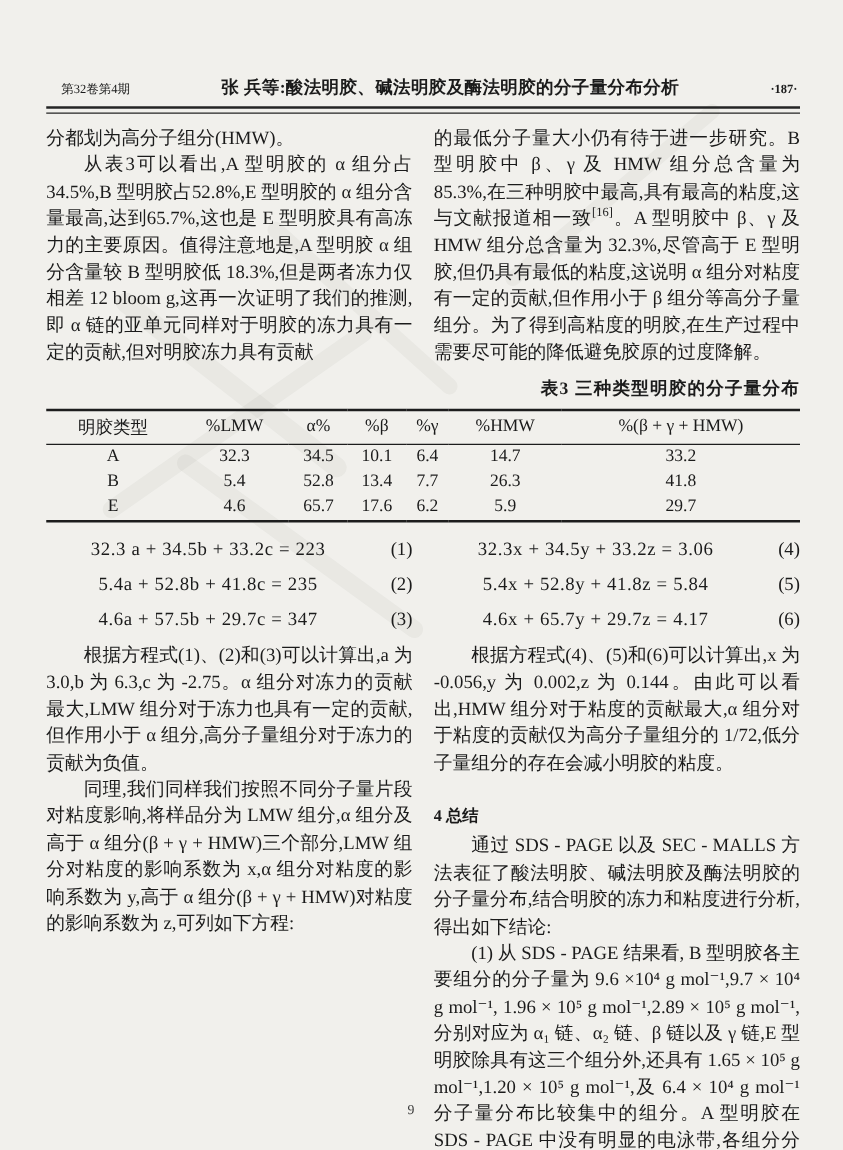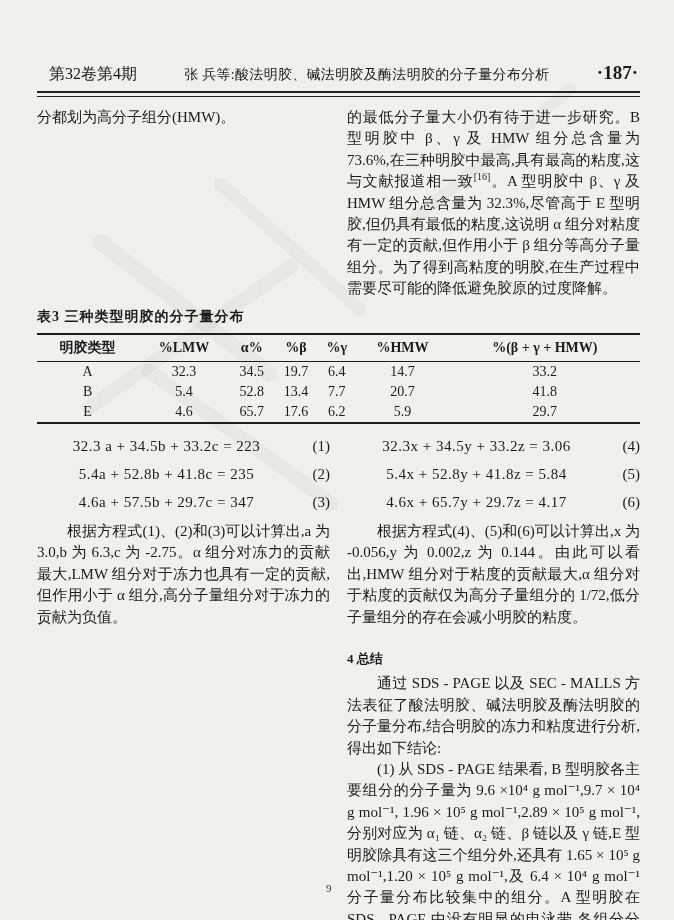--- a/index.html
+++ b/index.html
@@ -12,41 +12,41 @@
     overflow:hidden;
   }
   .page{
     position:absolute;left:37px;top:28px;width:603px;
   }
   
   .hdr{
     display:flex;align-items:baseline;justify-content:space-between;
     font-size:14px;padding:0 2px 6px 12px;
   }
-  .hdr .vol{font-size:16px;margin-top:36px;}
-  .hdr .rtitle{font-weight:normal;font-size:14px;letter-spacing:.3px;}
-  .hdr .pnum{font-weight:bold;font-size:19px;}
+  .hdr .vol{font-size:10px;margin-top:36px;}
+  .hdr .rtitle{font-weight:bold;font-size:14px;letter-spacing:.3px;}
+  .hdr .pnum{font-weight:bold;font-size:10px;}
   .hdr-rule{border-top:2.5px solid #242424;border-bottom:1.2px solid #242424;height:3px;margin-bottom:10px;}
   
   .cols{display:flex;gap:17px;}
   .col{flex:1;font-size:15px;line-height:21.4px;text-align:justify;}
   .col p{margin:0;}
   .col p.ind{text-indent:2em;}
   sup{font-size:10px;line-height:0;}
   
   .eq{display:flex;align-items:center;margin:6px 0 7px 0;}
   .eq .f{flex:1;text-align:center;letter-spacing:.5px;}
   .eq .n{width:34px;text-align:right;}
   
   .tblwrap{margin:8px 0 6px 0;}
-  .tbl-title{text-align:left;font-weight:bold;font-size:14px;margin-bottom:7px;letter-spacing:1px;}
+  .tbl-title{text-align:right;font-weight:bold;font-size:14px;margin-bottom:7px;letter-spacing:1px;}
   table{width:100%;border-collapse:collapse;border-top:2.4px solid #1d1d1d;border-bottom:2.4px solid #1d1d1d;}
   th,td{font-weight:normal;font-size:14px;padding:2px 0;text-align:center;}
   thead tr{border-bottom:1.3px solid #1d1d1d;}
-  thead th{font-weight:bold;padding:4px 0;margin-top:42px;}
+  thead th{font-weight:normal;padding:4px 0;margin-top:42px;}
   
   .sect{font-weight:bold;margin:10px 0 4px 0 !important;font-size:13px;}
   .spacer{height:10px;}
   
   .wm{position:absolute;background:#7a7a72;opacity:.07;border-radius:8px;pointer-events:none;}
   .wm1{width:230px;height:16px;left:70px;top:300px;transform:rotate(38deg);}
   .wm2{width:260px;height:14px;left:60px;top:330px;transform:rotate(-35deg);}
   .wm3{width:200px;height:13px;left:190px;top:240px;transform:rotate(42deg);}
   .wm4{width:220px;height:12px;left:380px;top:150px;transform:rotate(-40deg);}
   .wm5{width:240px;height:14px;left:120px;top:430px;transform:rotate(36deg);}
@@ -66,23 +66,24 @@
   <div class="hdr">
     <span class="vol">第32卷第4期</span>
     <span class="rtitle">张  兵等:酸法明胶、碱法明胶及酶法明胶的分子量分布分析</span>
     <span class="pnum">·187·</span>
   </div>
   <div class="hdr-rule"></div>
 
   <div class="cols">
     <div class="col">
       <p>分都划为高分子组分(HMW)。</p>
+      <p class="ind">从表3可以看出,A 型明胶的 α 组分占34.5%,B 型明胶占52.8%,E 型明胶的 α 组分含量最高,达到65.7%,这也是 E 型明胶具有高冻力的主要原因。值得注意地是,A 型明胶 α 组分含量较 B 型明胶低 18.3%,但是两者冻力仅相差 12 bloom g,这再一次证明了我们的推测,即 α 链的亚单元同样对于明胶的冻力具有一定的贡献,但对明胶冻力具有贡献</p>
     </div>
     <div class="col">
-      <p><span>的最低分子量大小仍有待于进一步研究。B 型明胶中 β、γ 及 HMW 组分总含量为 73.6%,在三种明胶中最高,具有最高的粘度,这与文献报道相一致</span><sup>[16]</sup><span>。A 型明胶中 β、γ 及 HMW 组分总含量为 32.3%,尽管高于 E 型明胶,但仍具有最低的粘度,这说明 α 组分对粘度有一定的贡献,但作用小于 β 组分等高分子量组分。为了得到高粘度的明胶,在生产过程中需要尽可能的降低避免胶原的过度降解。</span></p>
+      <p><span>的最低分子量大小仍有待于进一步研究。B 型明胶中 β、γ 及 HMW 组分总含量为 85.3%,在三种明胶中最高,具有最高的粘度,这与文献报道相一致</span><sup>[16]</sup><span>。A 型明胶中 β、γ 及 HMW 组分总含量为 32.3%,尽管高于 E 型明胶,但仍具有最低的粘度,这说明 α 组分对粘度有一定的贡献,但作用小于 β 组分等高分子量组分。为了得到高粘度的明胶,在生产过程中需要尽可能的降低避免胶原的过度降解。</span></p>
     </div>
   </div>
 
   <div class="tblwrap">
     <div class="tbl-title">表3  三种类型明胶的分子量分布</div>
     <table>
       <thead>
         <tr>
           <th>明胶类型</th>
           <th>%LMW</th>
@@ -91,32 +92,32 @@
           <th>%γ</th>
           <th>%HMW</th>
           <th>%(β + γ +  HMW)</th>
         </tr>
       </thead>
       <tbody>
         <tr>
           <td>A</td>
           <td>32.3</td>
           <td>34.5</td>
-          <td>19.7</td>
+          <td>10.1</td>
           <td>6.4</td>
           <td>14.7</td>
           <td>33.2</td>
         </tr>
         <tr>
           <td>B</td>
           <td>5.4</td>
           <td>52.8</td>
           <td>13.4</td>
           <td>7.7</td>
-          <td>20.7</td>
+          <td>26.3</td>
           <td>41.8</td>
         </tr>
         <tr>
           <td>E</td>
           <td>4.6</td>
           <td>65.7</td>
           <td>17.6</td>
           <td>6.2</td>
           <td>5.9</td>
           <td>29.7</td>
@@ -133,20 +134,21 @@
       </div>
       <div class="eq">
         <span class="f">5.4a + 52.8b + 41.8c = 235</span>
         <span class="n">(2)</span>
       </div>
       <div class="eq">
         <span class="f">4.6a + 57.5b + 29.7c = 347</span>
         <span class="n">(3)</span>
       </div>
       <p class="ind">根据方程式(1)、(2)和(3)可以计算出,a 为3.0,b 为 6.3,c 为 -2.75。α 组分对冻力的贡献最大,LMW 组分对于冻力也具有一定的贡献,但作用小于 α 组分,高分子量组分对于冻力的贡献为负值。</p>
+      <p class="ind">同理,我们同样我们按照不同分子量片段对粘度影响,将样品分为 LMW 组分,α 组分及高于 α 组分(β + γ +  HMW)三个部分,LMW 组分对粘度的影响系数为 x,α 组分对粘度的影响系数为 y,高于 α 组分(β + γ + HMW)对粘度的影响系数为 z,可列如下方程:</p>
     </div>
 
     <div class="col">
       <div class="eq">
         <span class="f">32.3x + 34.5y + 33.2z = 3.06</span>
         <span class="n">(4)</span>
       </div>
       <div class="eq">
         <span class="f">5.4x + 52.8y + 41.8z = 5.84</span>
         <span class="n">(5)</span>

